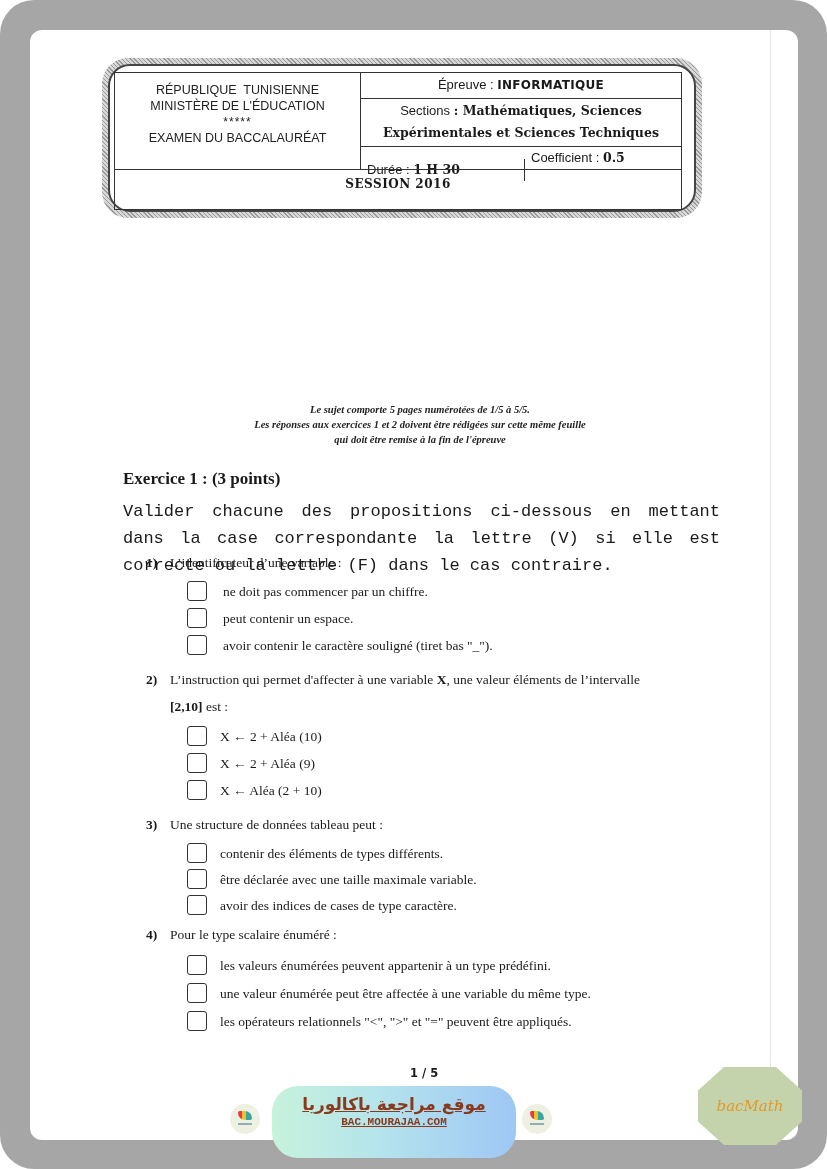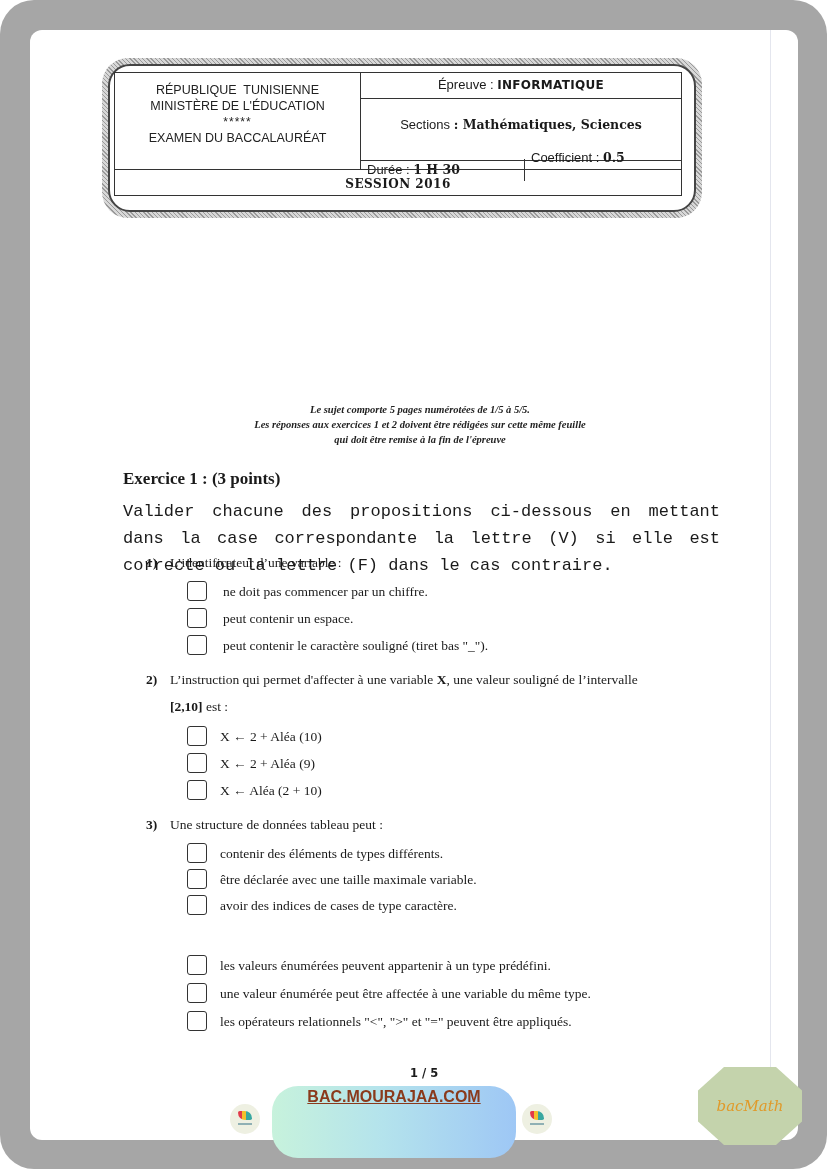--- a/index.html
+++ b/index.html
@@ -25,36 +25,36 @@
     .hdr-outer {
       position: absolute; left: 72px; top: 28px; width: 600px; height: 160px;
       border-radius: 26px;
       background: repeating-linear-gradient(45deg, #9a9a9a 0 1px, #d8d8d8 1px 3px);
     }
     .hdr-inner {
       position: absolute; left: 6px; top: 6px; right: 6px; bottom: 6px;
       background: #fff; border-radius: 22px; border: 2px solid #444;
     }
     .hdr-table {
-      position: absolute; left: 12px; top: 14px; width: 568px; height: 124px;
+      position: absolute; left: 12px; top: 14px; width: 568px; height: 138px;
       border: 1.5px solid #333; box-sizing: border-box;
       font-family: "Liberation Sans", sans-serif;
     }
     .hdr-left {
       position: absolute; left: 0; top: 0; width: 246px; height: 96px;
       border-right: 1.5px solid #333; text-align: center;
       font-size: 12.5px; line-height: 16px; padding-top: 9px; box-sizing: border-box;
       color: #222;
     }
     .hdr-left .stars { font-size: 12px; letter-spacing: 1px; }
     .hdr-right { position: absolute; left: 246px; top: 0; right: 0; height: 96px; }
     .hr-row { position: absolute; left: 0; right: 0; border-bottom: 1.5px solid #333; text-align: center; box-sizing: border-box; }
     .hr-epreuve { top: 0; height: 26px; font-size: 13px; line-height: 24px; }
     .hr-epreuve b { font-family: "DejaVu Sans", sans-serif; font-size: 12px; letter-spacing: 0.3px; }
-    .hr-sections { top: 40px; height: 48px; font-size: 13px; line-height: 22px; padding-top: 1px; }
+    .hr-sections { top: 26px; height: 48px; font-size: 13px; line-height: 22px; padding-top: 1px; }
     .hr-sections b, .hr-duree b, .hr-coef b, .session b { font-family: "DejaVu Serif", serif; font-weight: bold; font-size: 12.5px; }
     .hr-bottom { position: absolute; top: 74px; left: 0; right: 0; height: 22px; font-size: 13px; line-height: 22px; }
     .hr-duree { position: absolute; left: 0; top: 0; width: 164px; height: 22px; border-right: 1.5px solid #333; padding-left: 6px; box-sizing: border-box; margin-top: 12px; }
     .hr-coef { position: absolute; left: 164px; top: 0; right: 0; height: 22px; padding-left: 6px; box-sizing: border-box; }
     .session {
       position: absolute; left: 0; right: 0; top: 96px; bottom: 0;
       border-top: 1.5px solid #333; text-align: center; line-height: 25px;
     }
     .session b { font-size: 12px; letter-spacing: 0.5px; }
 
@@ -95,22 +95,22 @@
       border-radius: 26px;
       background: linear-gradient(90deg, #c7f2dc 0%, #b4e3ec 45%, #9ec7f5 100%);
       text-align: center; z-index: 5;
     }
     .banner .ar {
       display: block; margin-top: 8px; font-family: "DejaVu Sans", sans-serif;
       font-weight: bold; font-size: 17px; color: #8a3a1c; text-decoration: underline;
       direction: rtl;
     }
     .banner .url {
-      display: block; margin-top: 2px; font-family: Liberation Sans, sans-serif;
-      font-weight: bold; font-size: 16px; color: #8a3a1c; text-decoration: underline;
+      display: block; margin-top: 2px; font-family: Liberation Mono, monospace;
+      font-weight: bold; font-size: 11px; color: #8a3a1c; text-decoration: underline;
     }
     .badge {
       position: absolute; width: 30px; height: 30px; border-radius: 50%;
       background: #eef0e2; z-index: 6;
     }
     .badge .mark { position: absolute; left: 8px; top: 7px; width: 14px; height: 9px;
       background: linear-gradient(90deg, #e23a4a 0 30%, #f4c02c 30% 60%, #39a7a0 60% 100%);
       border-radius: 2px 8px 2px 8px; }
     .badge .line { position: absolute; left: 8px; top: 19px; width: 14px; height: 2px; background: #8fb0b4; }
     .badge-left { left: 230px; top: 1104px; }
@@ -138,20 +138,21 @@
         <div>MINISTÈRE DE L'ÉDUCATION</div>
         <div class="stars">*****</div>
         <div>EXAMEN DU BACCALAURÉAT</div>
       </div>
       <div class="hdr-right">
         <div class="hr-row hr-epreuve">
           <span>Épreuve : </span><b>INFORMATIQUE</b>
         </div>
         <div class="hr-row hr-sections">
           <div><span>Sections </span><b>: Mathématiques, Sciences</b></div>
+          <div><b>Expérimentales et Sciences Techniques</b></div>
         </div>
         <div class="hr-bottom">
           <div class="hr-duree">
             <span>Durée : </span><b>1 H 30</b>
           </div>
           <div class="hr-coef">
             <span>Coefficient : </span><b>0.5</b>
           </div>
         </div>
       </div>
@@ -177,26 +178,26 @@
     <div class="opt">
         <div class="box"></div>
         <span class="txt">ne doit pas commencer par un chiffre.</span>
       </div>
     <div class="opt">
         <div class="box"></div>
         <span class="txt">peut contenir un espace.</span>
       </div>
     <div class="opt">
         <div class="box"></div>
-        <span class="txt">peut contenir le caractère souligné (tiret bas "_").</span>
+        <span class="txt">avoir contenir le caractère souligné (tiret bas "_").</span>
       </div>
   </div>
 
   <div class="q" style="top:636px;">
-    <span class="num">2)</span><span>L’instruction qui permet d'affecter à une variable </span><b>X</b><span>, une valeur souligné de l’intervalle </span><br><span class="cont"></span><b>[2,10]</b><span> est :</span>
+    <span class="num">2)</span><span>L’instruction qui permet d'affecter à une variable </span><b>X</b><span>, une valeur éléments de l’intervalle </span><br><span class="cont"></span><b>[2,10]</b><span> est :</span>
   </div>
   <div class="opts o2" style="top:693px;">
     <div class="opt">
         <div class="box"></div>
         <span class="txt">X ← 2 + Aléa (10)</span>
       </div>
     <div class="opt">
         <div class="box"></div>
         <span class="txt">X ← 2 + Aléa (9)</span>
       </div>
@@ -217,20 +218,23 @@
     <div class="opt" style="height:26px">
         <div class="box"></div>
         <span class="txt">être déclarée avec une taille maximale variable.</span>
       </div>
     <div class="opt" style="height:26px">
         <div class="box"></div>
         <span class="txt">avoir des indices de cases de type caractère.</span>
       </div>
   </div>
 
+  <div class="q" style="top:891px;">
+    <span class="num">4)</span><span>Pour le type scalaire énuméré :</span>
+  </div>
   <div class="opts o4" style="top:922px;">
     <div class="opt" style="height:28px">
         <div class="box"></div>
         <span class="txt">les valeurs énumérées peuvent appartenir à un type prédéfini.</span>
       </div>
     <div class="opt" style="height:28px">
         <div class="box"></div>
         <span class="txt">une valeur énumérée peut être affectée à une variable du même type.</span>
       </div>
     <div class="opt" style="height:28px">
@@ -240,19 +244,20 @@
   </div>
 
   <div class="pagenum">1 / 5</div>
 </div>
 
 <div class="badge badge-left">
     <div class="mark"></div>
     <div class="line"></div>
   </div>
 <div class="banner">
+  <span class="ar">موقع مراجعة  باكالوريا</span>
   <span class="url">BAC.MOURAJAA.COM</span>
 </div>
 <div class="badge badge-right">
     <div class="mark"></div>
     <div class="line"></div>
   </div>
 <div class="bacmath">bacMath</div>
 
 </body></html>

